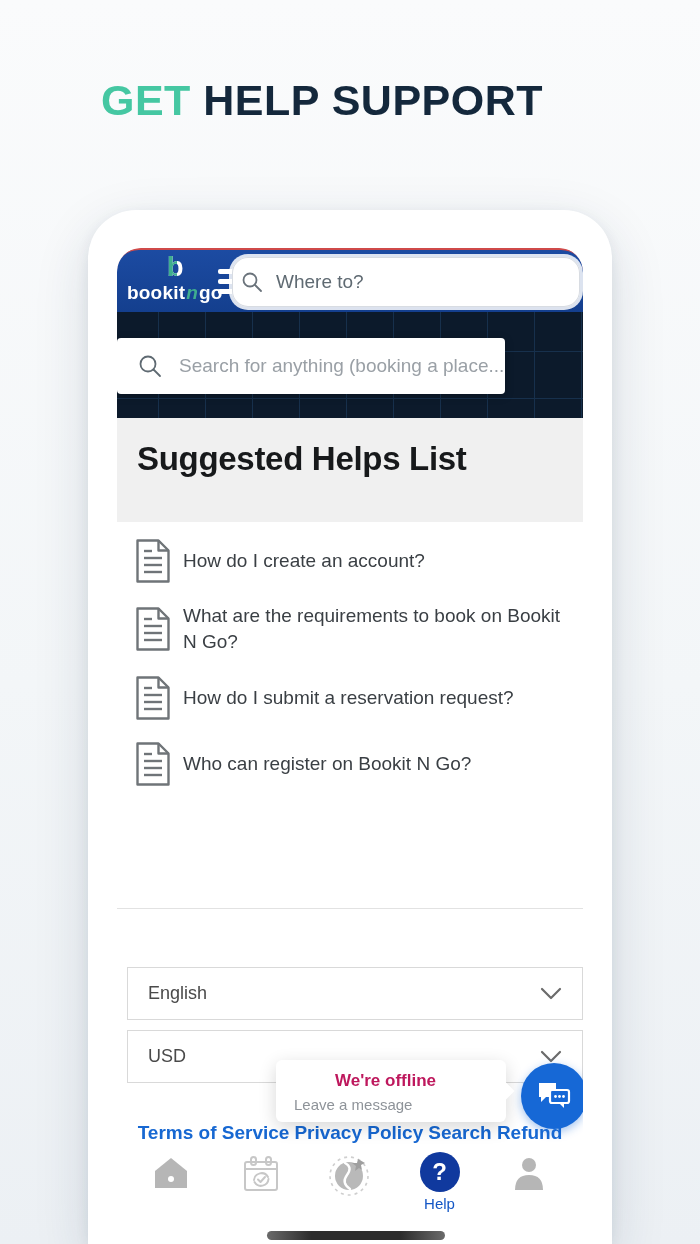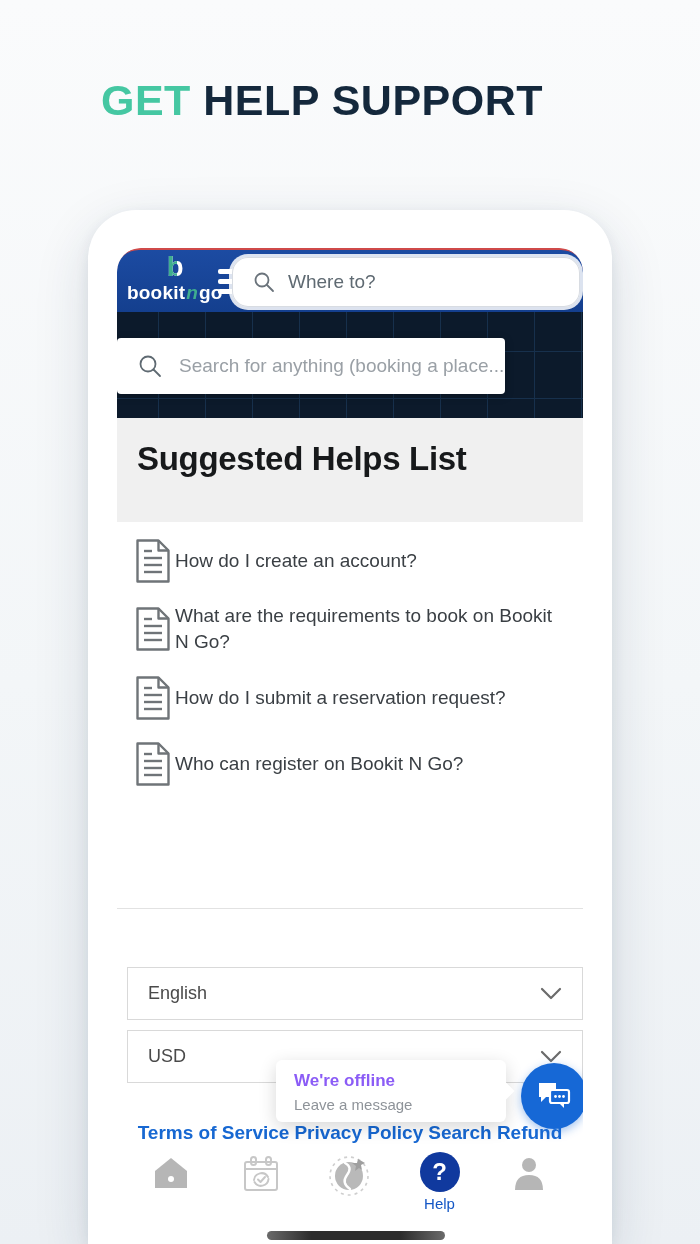--- a/index.html
+++ b/index.html
@@ -47,21 +47,21 @@
   .logo-text { position:absolute; left:0; top:30px; font-size:19px; font-weight:bold; letter-spacing:.2px; white-space:nowrap; }
   .logo-n { color:#3fae8f; font-style:italic; padding:0 1px; }
 
   .hamburger { position:absolute; left:101px; top:19px; width:18px; height:28px; }
   .hamburger span { display:block; width:16px; height:5px; background:#fff; border-radius:2px; margin-bottom:5px; }
 
   .header-search {
     position:absolute; left:115px; top:7px; width:348px; height:50px;
     background:#fff; border-radius:16px;
     box-shadow:0 0 0 3px rgba(255,255,255,.85), inset 0 0 0 1px #d8dce2;
-    display:flex; align-items:center; padding-left:20px; gap:12px;
+    display:flex; align-items:center; padding-left:8px; gap:12px;
   }
   .header-search .ph { font-size:19px; color:#5f6a72; }
 
   
   .hero {
     position:absolute; left:0; top:64px; width:466px; height:106px;
     background-color:#0c1a2b;
     background-image:linear-gradient(#17304c 1px, transparent 1px),
                      linear-gradient(90deg,#17304c 1px, transparent 1px);
     background-size:47px 47px; background-position:-6px -8px;
@@ -79,21 +79,21 @@
     background:#f0f0f0;
   }
   .suggested-head h2 {
     position:absolute; left:20px; top:22px; font-size:33px; font-weight:bold;
     color:#17191b; letter-spacing:-.3px;
   }
 
   
   .help-item {
     position:absolute; left:18px; width:430px;
-    display:flex; align-items:center; gap:4px; cursor:pointer;
+    display:flex; align-items:center; gap:12px; cursor:pointer;
   }
   .help-item .txt { font-size:19px; line-height:26px; color:#3a3f44; }
   .doc-ico { flex:0 0 36px; }
 
   
   .divider { position:absolute; left:0; top:660px; width:466px; height:1px; background:#e2e2e2; }
 
   
   .select-box {
     position:absolute; left:10px; width:456px; height:53px;
@@ -103,21 +103,21 @@
   .select-box .val { font-size:18px; color:#4a4a4a; flex:1; }
   .sel-lang { top:719px; }
   .sel-cur  { top:782px; }
 
   
   .chat-tooltip {
     position:absolute; left:159px; top:812px; width:230px; height:62px;
     background:#fff; border-radius:6px; box-shadow:0 5px 18px rgba(0,0,0,.16);
     padding:11px 0 0 18px; z-index:4;
   }
-  .chat-tooltip .t1 { font-size:17px; font-weight:bold; color:#8b5cf6; }
+  .chat-tooltip .t1 { font-size:17px; font-weight:bold; color:#be185d;margin-left:41px; }
   .chat-tooltip .t2 { font-size:15px; color:#8e9399; margin-top:5px; }
   .chat-tooltip .arrow {
     position:absolute; right:-6px; top:25px; width:12px; height:12px;
     background:#fff; transform:rotate(45deg);
   }
   .chat-fab {
     position:absolute; left:404px; top:815px; width:66px; height:66px;
     border-radius:50%; background:#1668d6; z-index:3;
     display:flex; align-items:center; justify-content:center; cursor:pointer;
     box-shadow:0 3px 10px rgba(22,104,214,.4);

